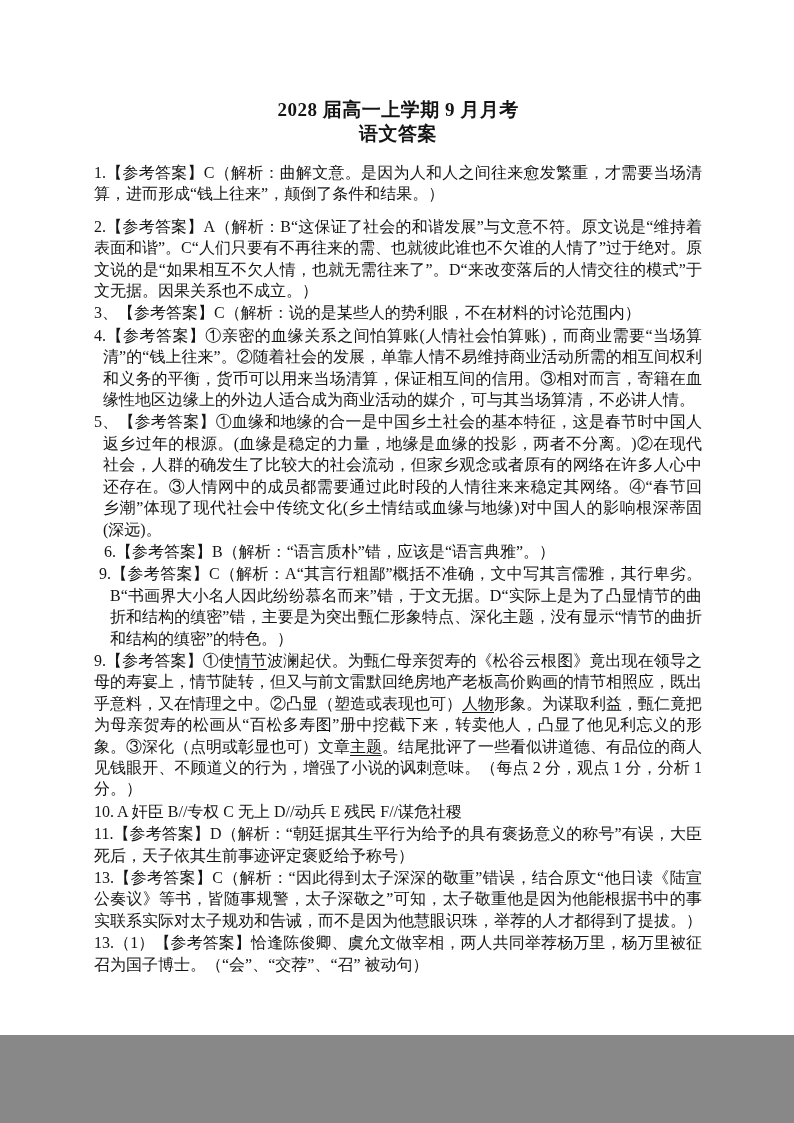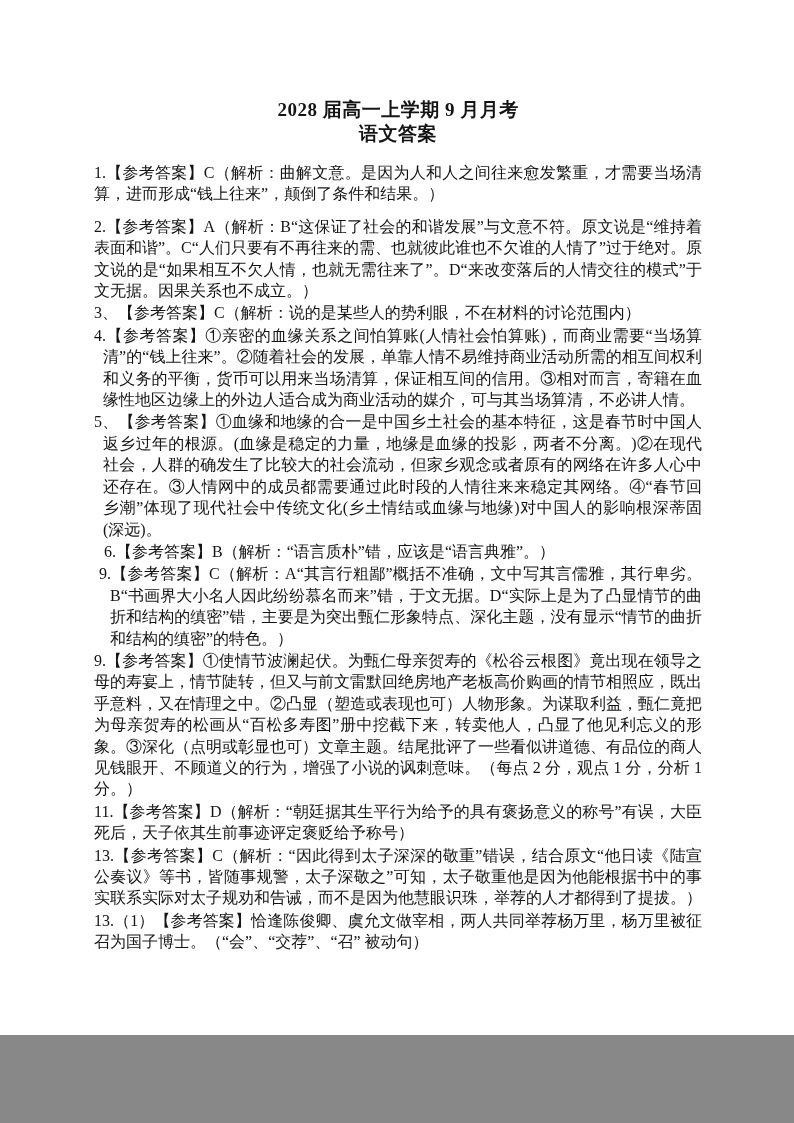--- a/index.html
+++ b/index.html
@@ -29,21 +29,21 @@
     margin-top:16px;
     font-size:16px;
     line-height:21.4px;
     text-align:justify;
   }
   p.answer{margin:0 0 1px 0;}
   p.gap-top{margin-top:11px;}
   p.hang{padding-left:9px;text-indent:-9px;}
   p.ind-a{margin-left:10px;}
   p.ind-b{margin-left:5px;padding-left:11px;text-indent:-11px;}
-  .u{text-underline-offset:3px;}
+  .u{text-decoration:underline;text-underline-offset:3px;}
   .footer{
     position:absolute;
     left:0;right:0;top:1038px;
     text-align:center;
     font-size:13px;
     letter-spacing:2px;
     color:#0c4a6e;
     padding-left:43px;
   }
 </style>
@@ -56,20 +56,21 @@
     <h1 class="title">语文答案</h1>
     <div class="answers" id="answers">
         <p class="answer"><span>1.【参考答案】C（解析：曲解文意。是因为人和人之间往来愈发繁重，才需要当场清算，进而形成“钱上往来”，颠倒了条件和结果。）</span></p>
         <p class="answer gap-top"><span>2.【参考答案】A（解析：B“这保证了社会的和谐发展”与文意不符。原文说是“维持着表面和谐”。C“人们只要有不再往来的需、也就彼此谁也不欠谁的人情了”过于绝对。原文说的是“如果相互不欠人情，也就无需往来了”。D“来改变落后的人情交往的模式”于文无据。因果关系也不成立。）</span></p>
         <p class="answer"><span>3、【参考答案】C（解析：说的是某些人的势利眼，不在材料的讨论范围内）</span></p>
         <p class="answer hang"><span>4.【参考答案】①亲密的血缘关系之间怕算账(人情社会怕算账)，而商业需要“当场算清”的“钱上往来”。②随着社会的发展，单靠人情不易维持商业活动所需的相互间权利和义务的平衡，货币可以用来当场清算，保证相互间的信用。③相对而言，寄籍在血缘性地区边缘上的外边人适合成为商业活动的媒介，可与其当场算清，不必讲人情。</span></p>
         <p class="answer hang"><span>5、【参考答案】①血缘和地缘的合一是中国乡土社会的基本特征，这是春节时中国人返乡过年的根源。(血缘是稳定的力量，地缘是血缘的投影，两者不分离。)②在现代社会，人群的确发生了比较大的社会流动，但家乡观念或者原有的网络在许多人心中还存在。③人情网中的成员都需要通过此时段的人情往来来稳定其网络。④“春节回乡潮”体现了现代社会中传统文化(乡土情结或血缘与地缘)对中国人的影响根深蒂固(深远)。</span></p>
         <p class="answer ind-a"><span>6.【参考答案】B（解析：“语言质朴”错，应该是“语言典雅”。）</span></p>
         <p class="answer ind-b"><span>9.【参考答案】C（解析：A“其言行粗鄙”概括不准确，文中写其言儒雅，其行卑劣。B“书画界大小名人因此纷纷慕名而来”错，于文无据。D“实际上是为了凸显情节的曲折和结构的缜密”错，主要是为突出甄仁形象特点、深化主题，没有显示“情节的曲折和结构的缜密”的特色。）</span></p>
         <p class="answer"><span>9.【参考答案】①使</span><span class="u">情节</span><span>波澜起伏。为甄仁母亲贺寿的《松谷云根图》竟出现在领导之母的寿宴上，情节陡转，但又与前文雷默回绝房地产老板高价购画的情节相照应，既出乎意料，又在情理之中。②凸显（塑造或表现也可）</span><span class="u">人物</span><span>形象。为谋取利益，甄仁竟把为母亲贺寿的松画从“百松多寿图”册中挖截下来，转卖他人，凸显了他见利忘义的形象。③深化（点明或彰显也可）文章</span><span class="u">主题</span><span>。结尾批评了一些看似讲道德、有品位的商人见钱眼开、不顾道义的行为，增强了小说的讽刺意味。（每点 2 分，观点 1 分，分析 1 分。）</span></p>
+        <p class="answer"><span>10. A 奸臣 B//专权 C 无上 D//动兵 E 残民 F//谋危社稷</span></p>
         <p class="answer"><span>11.【参考答案】D（解析：“朝廷据其生平行为给予的具有褒扬意义的称号”有误，大臣死后，天子依其生前事迹评定褒贬给予称号）</span></p>
         <p class="answer"><span>13.【参考答案】C（解析：“因此得到太子深深的敬重”错误，结合原文“他日读《陆宣公奏议》等书，皆随事规警，太子深敬之”可知，太子敬重他是因为他能根据书中的事实联系实际对太子规劝和告诫，而不是因为他慧眼识珠，举荐的人才都得到了提拔。）</span></p>
         <p class="answer"><span>13.（1）【参考答案】恰逢陈俊卿、虞允文做宰相，两人共同举荐杨万里，杨万里被征召为国子博士。（“会”、“交荐”、“召” 被动句）</span></p>
       </div>
   </div>
   <div class="footer">
     <span>第 1 页 共 3 页</span>
   </div>
 </div>
 

